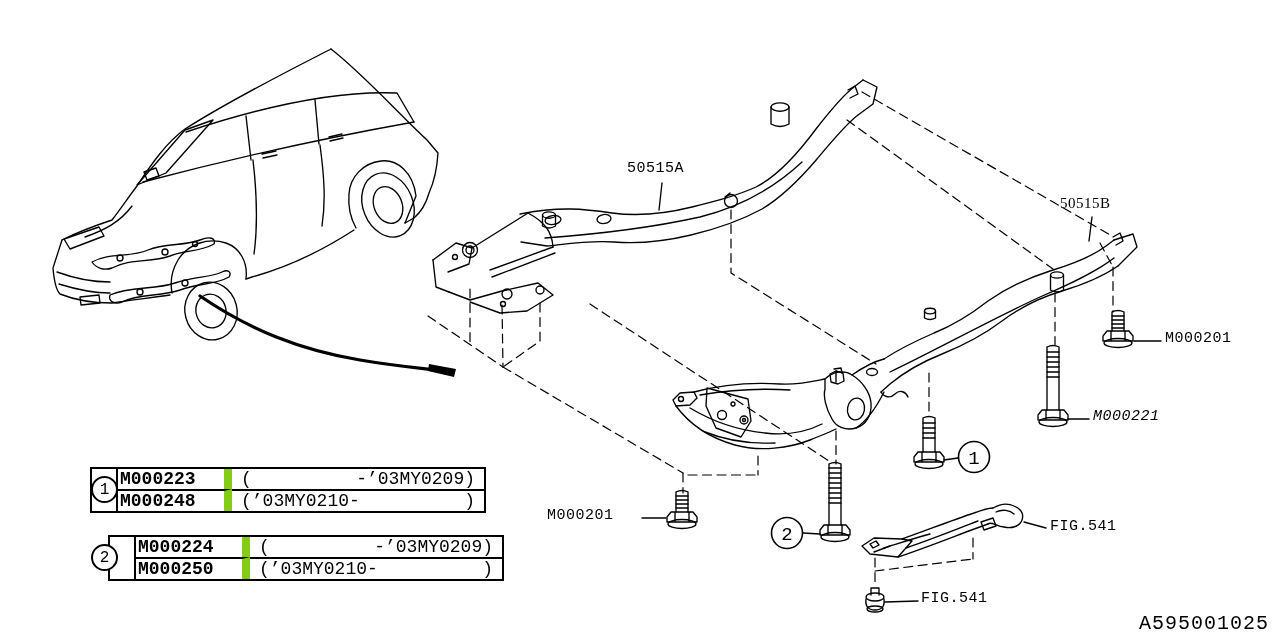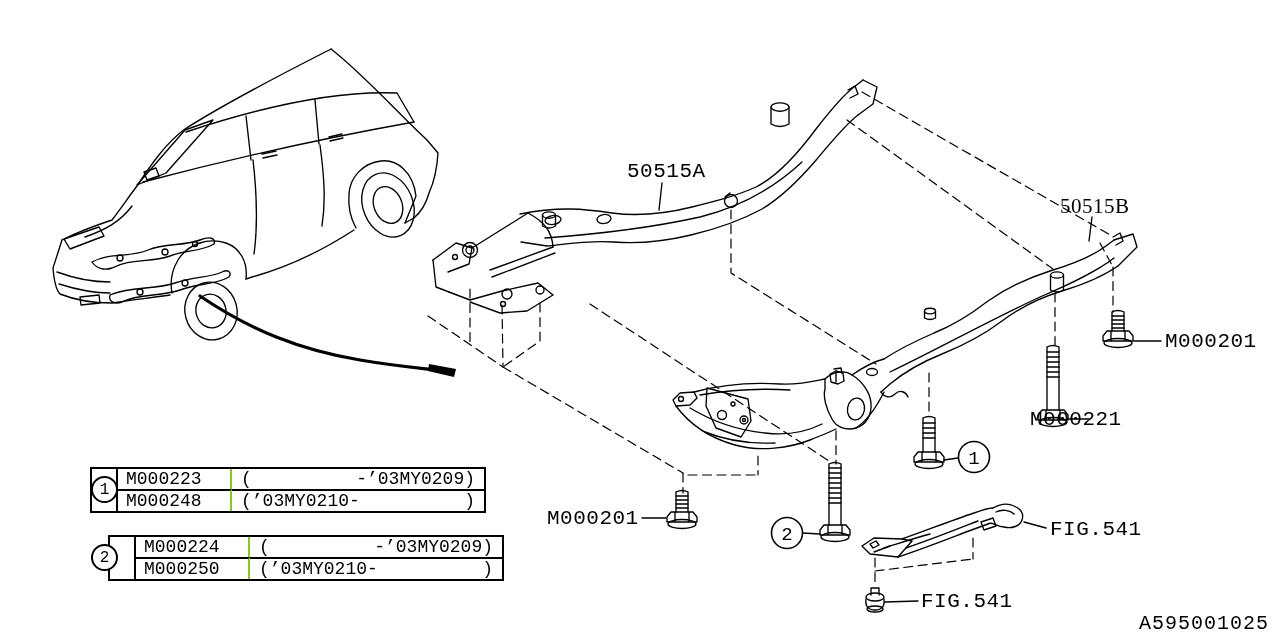--- a/index.html
+++ b/index.html
@@ -7,28 +7,28 @@
          font-family:"Liberation Mono",monospace;color:#000;overflow:hidden;}
   svg.artwork{position:absolute;left:0;top:0;width:1280px;height:640px;}
   svg.artwork path,svg.artwork line,svg.artwork circle,svg.artwork ellipse,
   svg.artwork polyline,svg.artwork polygon{
       fill:none;stroke:#000;stroke-width:1.35;stroke-linecap:round;stroke-linejoin:round;}
   svg.artwork .dashed{stroke-dasharray:9 5.5;stroke-width:1.2;}
   svg.artwork .filled{fill:#000;stroke:none;}
   svg.artwork .whitefill{fill:#fff;}
   svg.artwork text{fill:#000;stroke:none;font-family:"Liberation Mono",monospace;
       font-size:19px;text-anchor:middle;}
-  .lbl{position:absolute;font-size:21px;letter-spacing:.5px;white-space:pre;line-height:1;text-align:center;}
+  .lbl{position:absolute;font-size:15px;letter-spacing:.5px;white-space:pre;line-height:1;text-align:center;}
   .code{position:absolute;font-size:20px;letter-spacing:1px;white-space:pre;line-height:1;}
   .ptable{position:absolute;width:396px;height:46px;border:2px solid #000;box-sizing:border-box;
           display:grid;grid-template-columns:26px 114px 1fr;grid-template-rows:1fr 1fr;
           font-size:18px;}
   .ptable .cpill{grid-column:1;grid-row:1/3;border-right:2px solid #000;}
   .ptable .cell{display:flex;align-items:center;box-sizing:border-box;}
-  .ptable .part{grid-column:2;padding-left:8px;border-right:2px solid #84cc16;}
+  .ptable .part{grid-column:2;padding-left:2px;border-right:8px solid #84cc16;font-weight:bold;}
   .ptable .range{grid-column:3;justify-content:space-between;padding:0 9px;}
   .ptable .r2{border-top:2px solid #000;}
   .badge{position:absolute;width:27px;height:27px;border:2px solid #000;border-radius:50%;
          background:#fff;display:flex;align-items:center;justify-content:center;
          font-size:16px;box-sizing:border-box;}
 </style>
 </head>
 <body>
 
 <div class="stage">
@@ -231,21 +231,21 @@
   </g>
   <g>
     <circle class="whitefill" cx="787" cy="533" r="15.5" style="stroke-width:1.6"></circle>
     <text x="787" y="540">2</text>
   </g>
 </svg>
 
 <span class="lbl" style="left:627px;top:161px;">50515A</span>
 <span class="lbl" style="left:1060px;top:196px;font-family:Liberation Serif, serif;">50515B</span>
 <span class="lbl" style="left:1165px;top:331px;">M000201</span>
-<span class="lbl" style="left:1030px;top:409px;">M000221</span>
+<span class="lbl" style="left:1093px;top:409px;font-style:italic;">M000221</span>
 <span class="lbl" style="left:547px;top:508px;">M000201</span>
 <span class="lbl" style="left:1050px;top:519px;">FIG.541</span>
 <span class="lbl" style="left:921px;top:591px;">FIG.541</span>
 
 <div class="ptable" style="left:90px;top:467px;">
   <div class="cpill"></div>
   <div class="cell part">M000223</div>
   <div class="cell range">
     <span>(</span>
     <span>-’03MY0209)</span>

